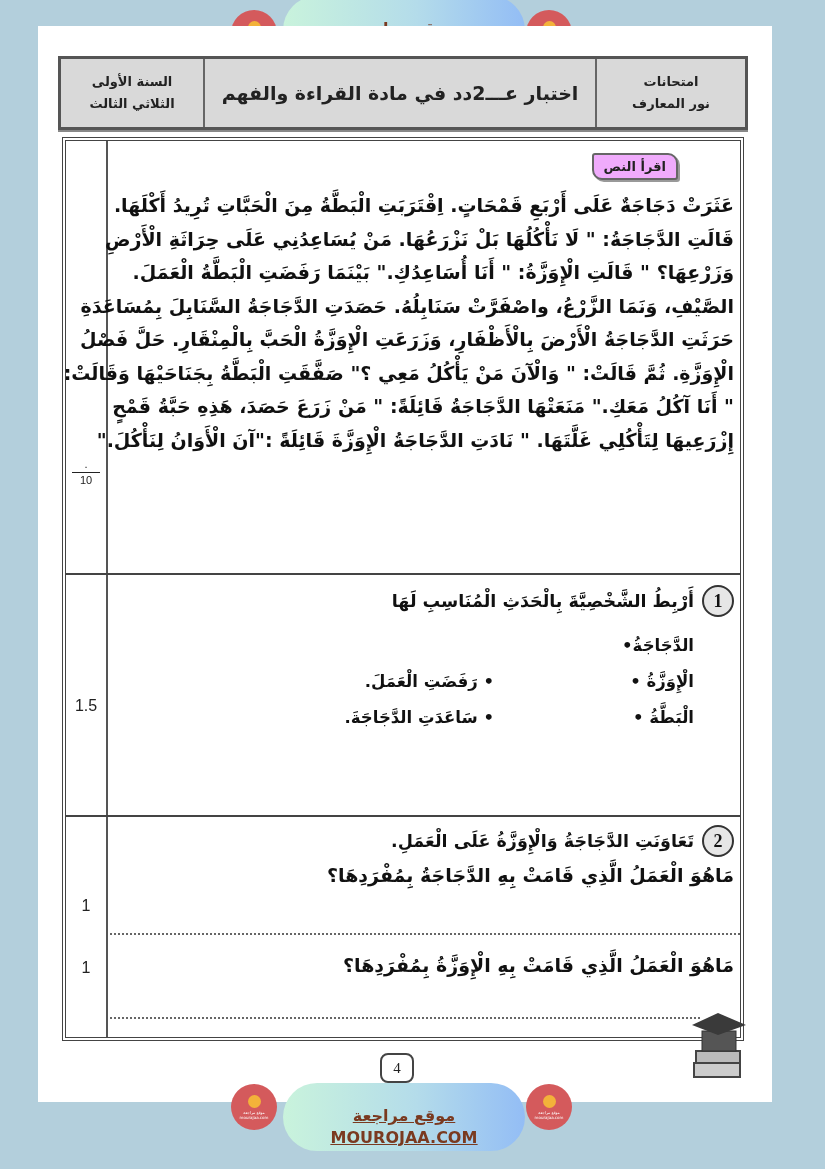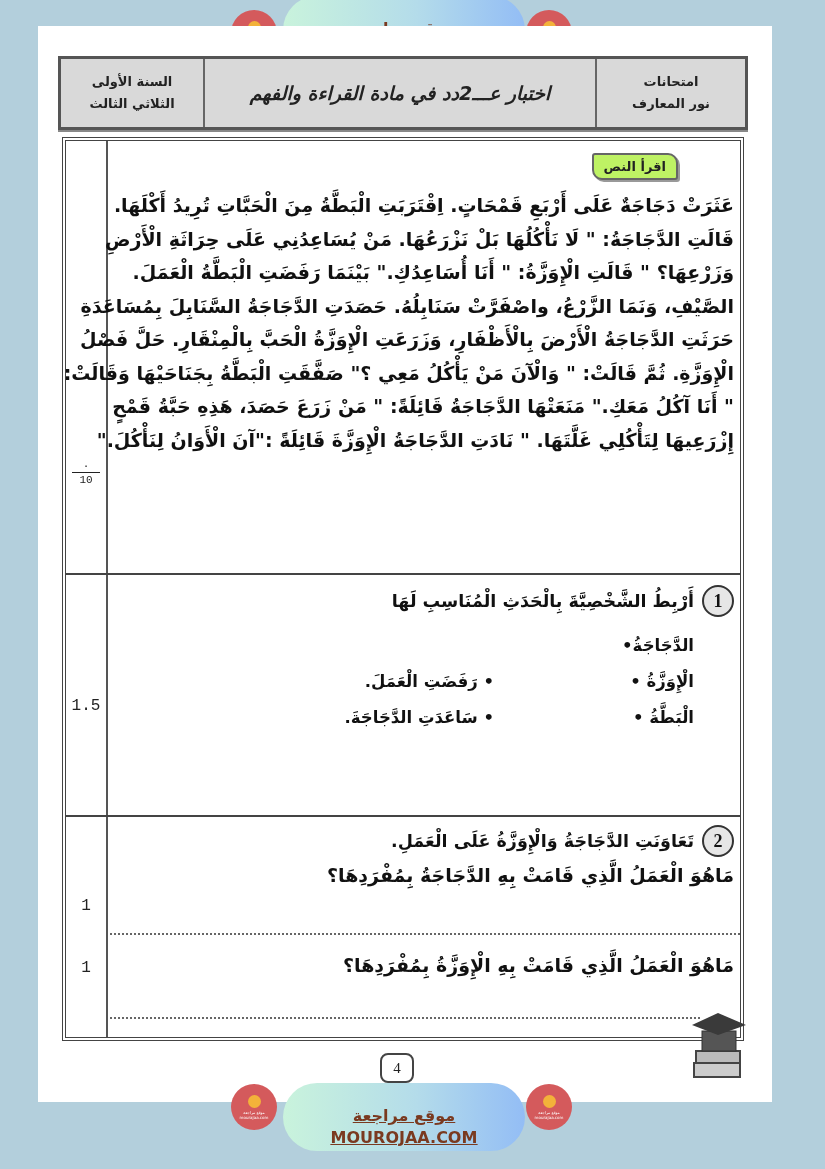--- a/index.html
+++ b/index.html
@@ -18,43 +18,43 @@
     background: #d9d9d9; border: 3px solid #555; box-sizing: border-box;
     display: flex; direction: rtl;
     box-shadow: 0 2px 0 #888;
   }
   .hdr-cell {
     display: flex; flex-direction: column; justify-content: center; align-items: center;
     border-left: 2px solid #666; color: #222; font-weight: bold;
   }
   .hdr-cell:last-child { border-left: none; }
   .hdr-right { width: 148px; font-size: 13px; line-height: 22px; }
-  .hdr-mid { flex: 1; font-size: 19px; font-style: italic; }
+  .hdr-mid { flex: 1; font-size: 19px; }
   .hdr-left { width: 142px; font-size: 13px; line-height: 22px; }
 
   
   .tbl {
     position: absolute; left: 62px; top: 137px; width: 682px; height: 904px;
     border: 4px double #444; box-sizing: border-box;
   }
   .score-col { position: absolute; left: 0; top: 0; width: 40px; height: 100%; border-right: 2px solid #555; }
   .row-sep { position: absolute; left: 0; right: 0; border-top: 2px solid #444; }
   .score {
     position: absolute; left: 0; width: 40px; text-align: center;
-    font-family: Liberation Mono, monospace; font-size: 16px; color: #222;
+    font-family: Liberation Sans, sans-serif; font-size: 16px; color: #222;
   }
   .score.frac { font-size: 11px; line-height: 11px; }
   .score.frac .line { display: block; border-top: 1px solid #222; margin: 2px 6px; }
 
   .content {
     position: absolute; left: 44px; right: 6px; direction: rtl; text-align: right;
     color: #111; font-weight: bold;
   }
   .ribbon {
-    display: inline-block; background: #bef264; border: 2px solid #666;
+    display: inline-block; background: #f0abfc; border: 2px solid #666;
     padding: 4px 10px; font-size: 13px; color: #222; border-radius: 3px 10px 3px 10px;
     box-shadow: 2px 2px 0 #999;
   }
   .text-line { font-size: 19px; line-height: 33.5px; white-space: nowrap; }
   .q-head { font-size: 17.5px; display: flex; align-items: center; gap: 8px; }
   .circle-num {
     display: inline-flex; width: 28px; height: 28px; border: 2px solid #333; border-radius: 50%;
     justify-content: center; align-items: center; font-family: "Liberation Serif", serif;
     font-size: 18px; background: #e6e6e6;
   }

